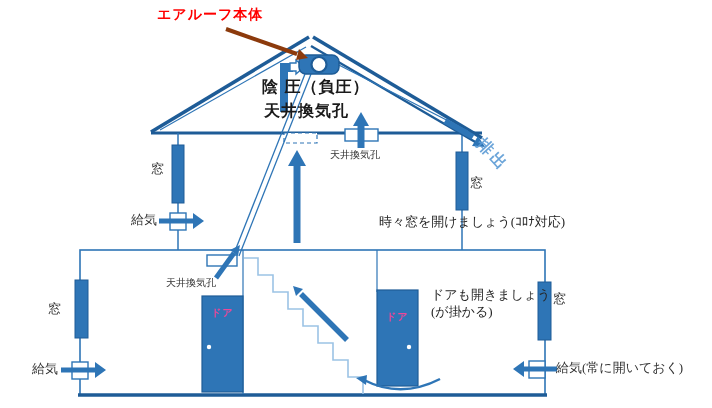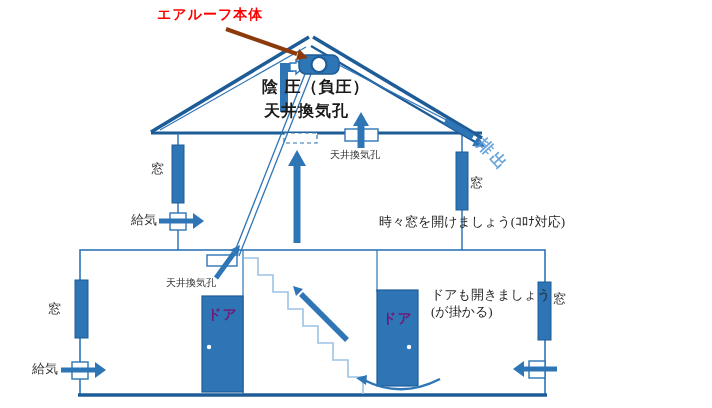--- a/index.html
+++ b/index.html
@@ -12,21 +12,21 @@
   .lbl-sm{font-size:10px;}
   .callout{
     position:absolute;color:#FF0000;font-weight:bold;font-size:14px;
     font-family:"Liberation Sans","DejaVu Sans",sans-serif;letter-spacing:1px;white-space:nowrap;
   }
   .pressure{
     position:absolute;color:#1a1a1a;font-weight:bold;font-size:16px;
     font-family:"Liberation Sans","DejaVu Sans",sans-serif;letter-spacing:1px;white-space:nowrap;
   }
   .door-label{
-    position:absolute;color:#701a75;font-weight:bold;font-size:14px;
+    position:absolute;color:#ec4899;font-weight:bold;font-size:10px;
     font-family:"Liberation Sans","DejaVu Sans",sans-serif;letter-spacing:1px;white-space:nowrap;
   }
   .exhaust{
     position:absolute;left:487px;top:134px;color:#5B9BD5;font-weight:bold;font-size:16px;
     font-family:"Liberation Sans","DejaVu Sans",sans-serif;letter-spacing:3px;white-space:nowrap;
     transform:rotate(47deg);transform-origin:left top;opacity:.9;
   }
   .note{position:absolute;color:#262626;font-size:13px;white-space:nowrap;}
 </style>
 </head>
@@ -139,20 +139,21 @@
   <div class="lbl lbl-sm" style="left:330px;top:149px;">天井換気孔</div>
   <div class="lbl lbl-sm" style="left:166px;top:277px;">天井換気孔</div>
 
   <div class="lbl" style="left:151px;top:161px;">窓</div>
   <div class="lbl" style="left:470px;top:175px;">窓</div>
   <div class="lbl" style="left:48px;top:301px;">窓</div>
   <div class="lbl" style="left:553px;top:291px;">窓</div>
 
   <div class="lbl" style="left:131px;top:212px;">給気</div>
   <div class="lbl" style="left:32px;top:361px;">給気</div>
+  <div class="lbl" style="left:556px;top:360px;">給気(常に開いておく)</div>
 
   <div class="exhaust">排出</div>
 
   <div class="door-label" style="left:202px;top:306px;width:41px;text-align:center;">ドア</div>
   <div class="door-label" style="left:377px;top:310px;width:41px;text-align:center;">ドア</div>
 
   <div class="note" style="left:379px;top:213px;">時々窓を開けましょう(ｺﾛﾅ対応)</div>
   <div class="note" style="left:431px;top:286px;">ドアも開きましょう</div>
   <div class="note" style="left:431px;top:303px;">(が掛かる)</div>
 

